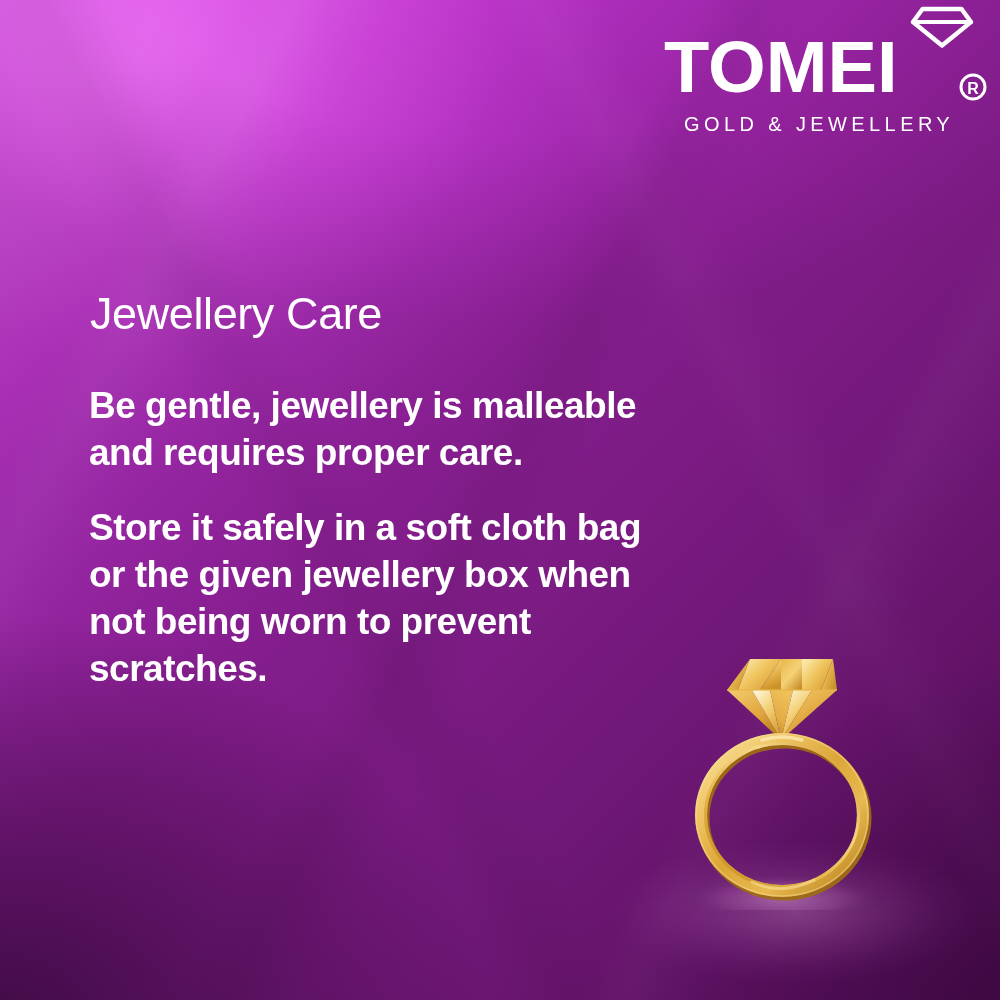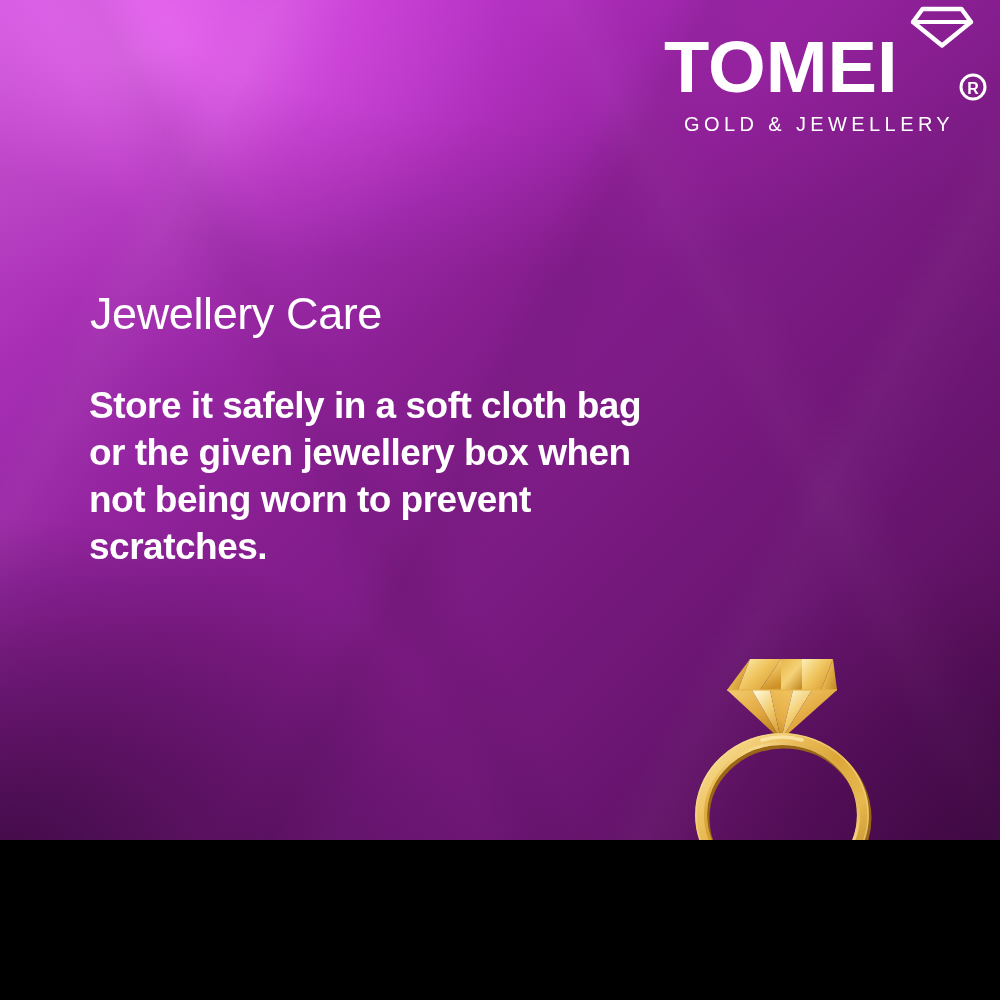--- a/index.html
+++ b/index.html
@@ -3,21 +3,21 @@
 <meta charset="utf-8">
 <style>
   html, body {
     margin: 0;
     padding: 0;
     background: #000;
   }
   #canvas {
     position: relative;
     width: 1000px;
-    height: 840px;
+    height: 1000px;
     overflow: hidden;
     font-family: "Liberation Sans", sans-serif;
     background: #3b82f6;
   }
 
   
   .bg-base {
     position: absolute;
     inset: 0;
     background:
@@ -182,21 +182,21 @@
   }
   .para {
     color: #ffffff;
     font-family: "Liberation Sans", sans-serif;
     font-weight: bold;
     font-size: 37px;
     line-height: 47px;
     letter-spacing: -0.5px;
     margin: 0;
   }
-  .para + .para { margin-top: 52px; }
+  .para + .para { margin-top: 28px; }
 
   
   .ring-art {
     position: absolute;
     left: 690px;
     top: 640px;
     width: 200px;
     height: 270px;
   }
 </style>
@@ -224,20 +224,21 @@
     <svg class="logo-reg" viewBox="0 0 30 30">
       <circle cx="15" cy="15" r="12" fill="none" stroke="#ffffff" stroke-width="3"></circle>
       <text x="15" y="21.5" text-anchor="middle" font-family="Liberation Sans, sans-serif" font-size="16" font-weight="bold" fill="#ffffff">R</text>
     </svg>
 
     <div class="logo-tagline">GOLD &amp; JEWELLERY</div>
   </div>
 
   <div class="copy">
     <h1 class="headline">Jewellery Care</h1>
+    <p class="para">Be gentle, jewellery is malleable and requires proper care.</p>
     <p class="para">Store it safely in a soft cloth bag or the given jewellery box when not being worn to prevent scratches.</p>
   </div>
 
   <svg class="ring-art" viewBox="0 0 200 270">
     <defs>
       <linearGradient id="gFacetA" x1="0" y1="0" x2="1" y2="0.7">
         <stop offset="0%" stop-color="#F8E09B"></stop>
         <stop offset="45%" stop-color="#E9B94E"></stop>
         <stop offset="100%" stop-color="#C8902B"></stop>
       </linearGradient>

